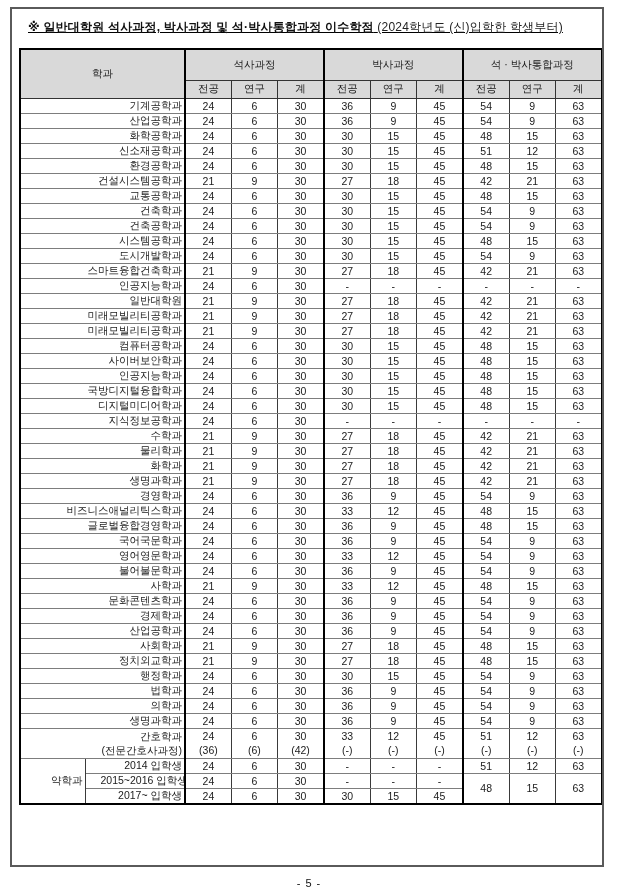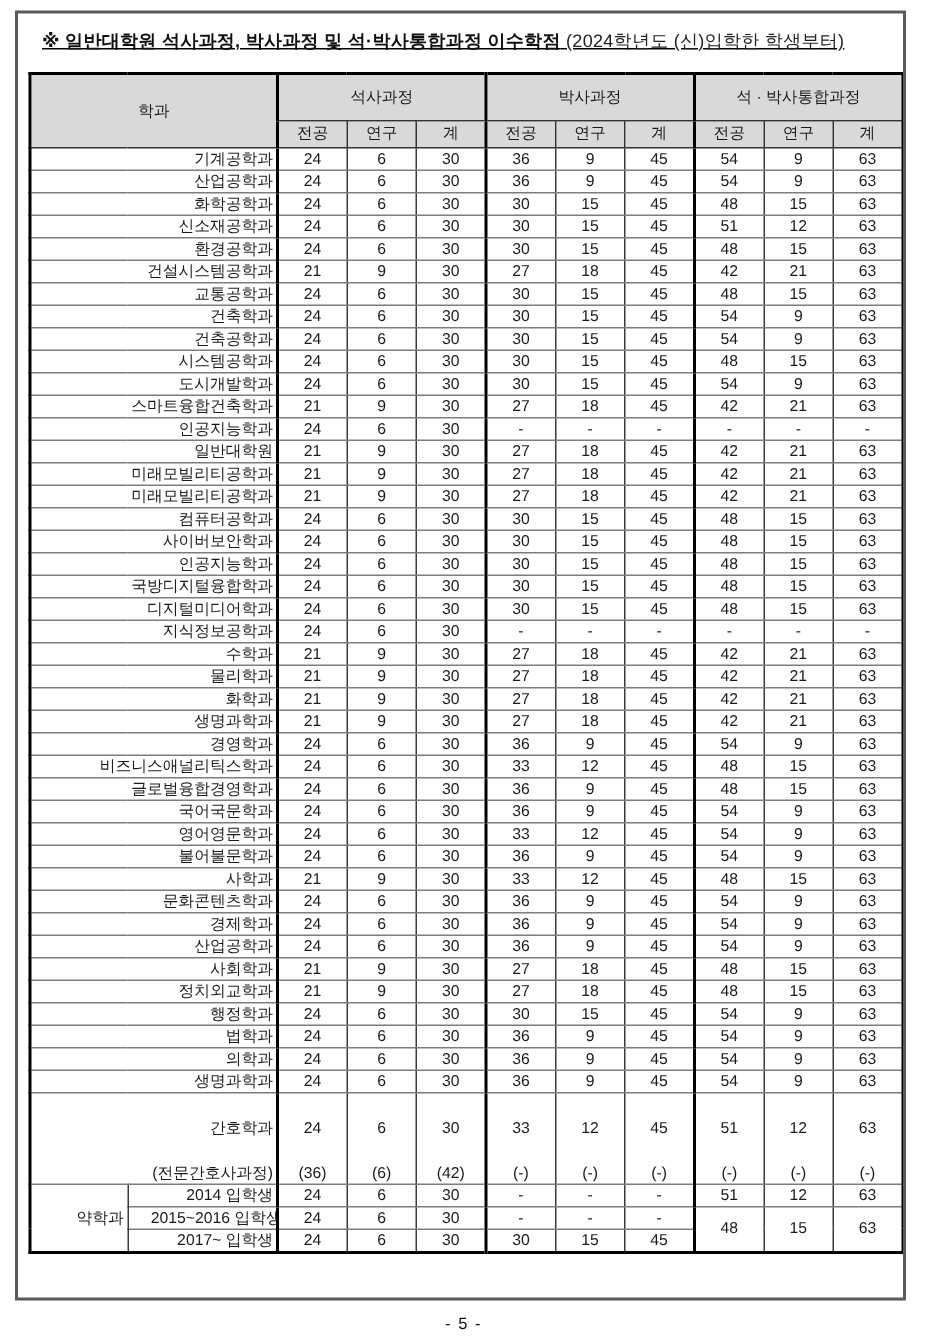--- a/index.html
+++ b/index.html
@@ -26,21 +26,21 @@
   thead tr.group th{height:31px;}
   thead tr.sub th{height:18px;}
   tbody td{
     font-size:10.5px;height:15px;color:#1a1a1a;text-align:center;padding:0 2px;
     border-top:1px solid #7d7d7d;border-bottom:1px solid #7d7d7d;
     border-left:1px solid #3a3a3a;border-right:1px solid #3a3a3a;
   }
   td.dept{text-align:right;padding-left:15px;}
   .gsep{border-left:2px solid #000 !important;}
   tr.nursing td{height:30px;}
-  tr.nursing div{line-height:14px;margin-top:16px;}
+  tr.nursing div{line-height:14px;}
   .footer{
     position:absolute;left:0;right:0;bottom:5px;text-align:center;
     font-size:11px;color:#111;letter-spacing:1px;
   }
 </style>
 </head>
 <body>
 
 <div class="frame">
   <div class="title">

